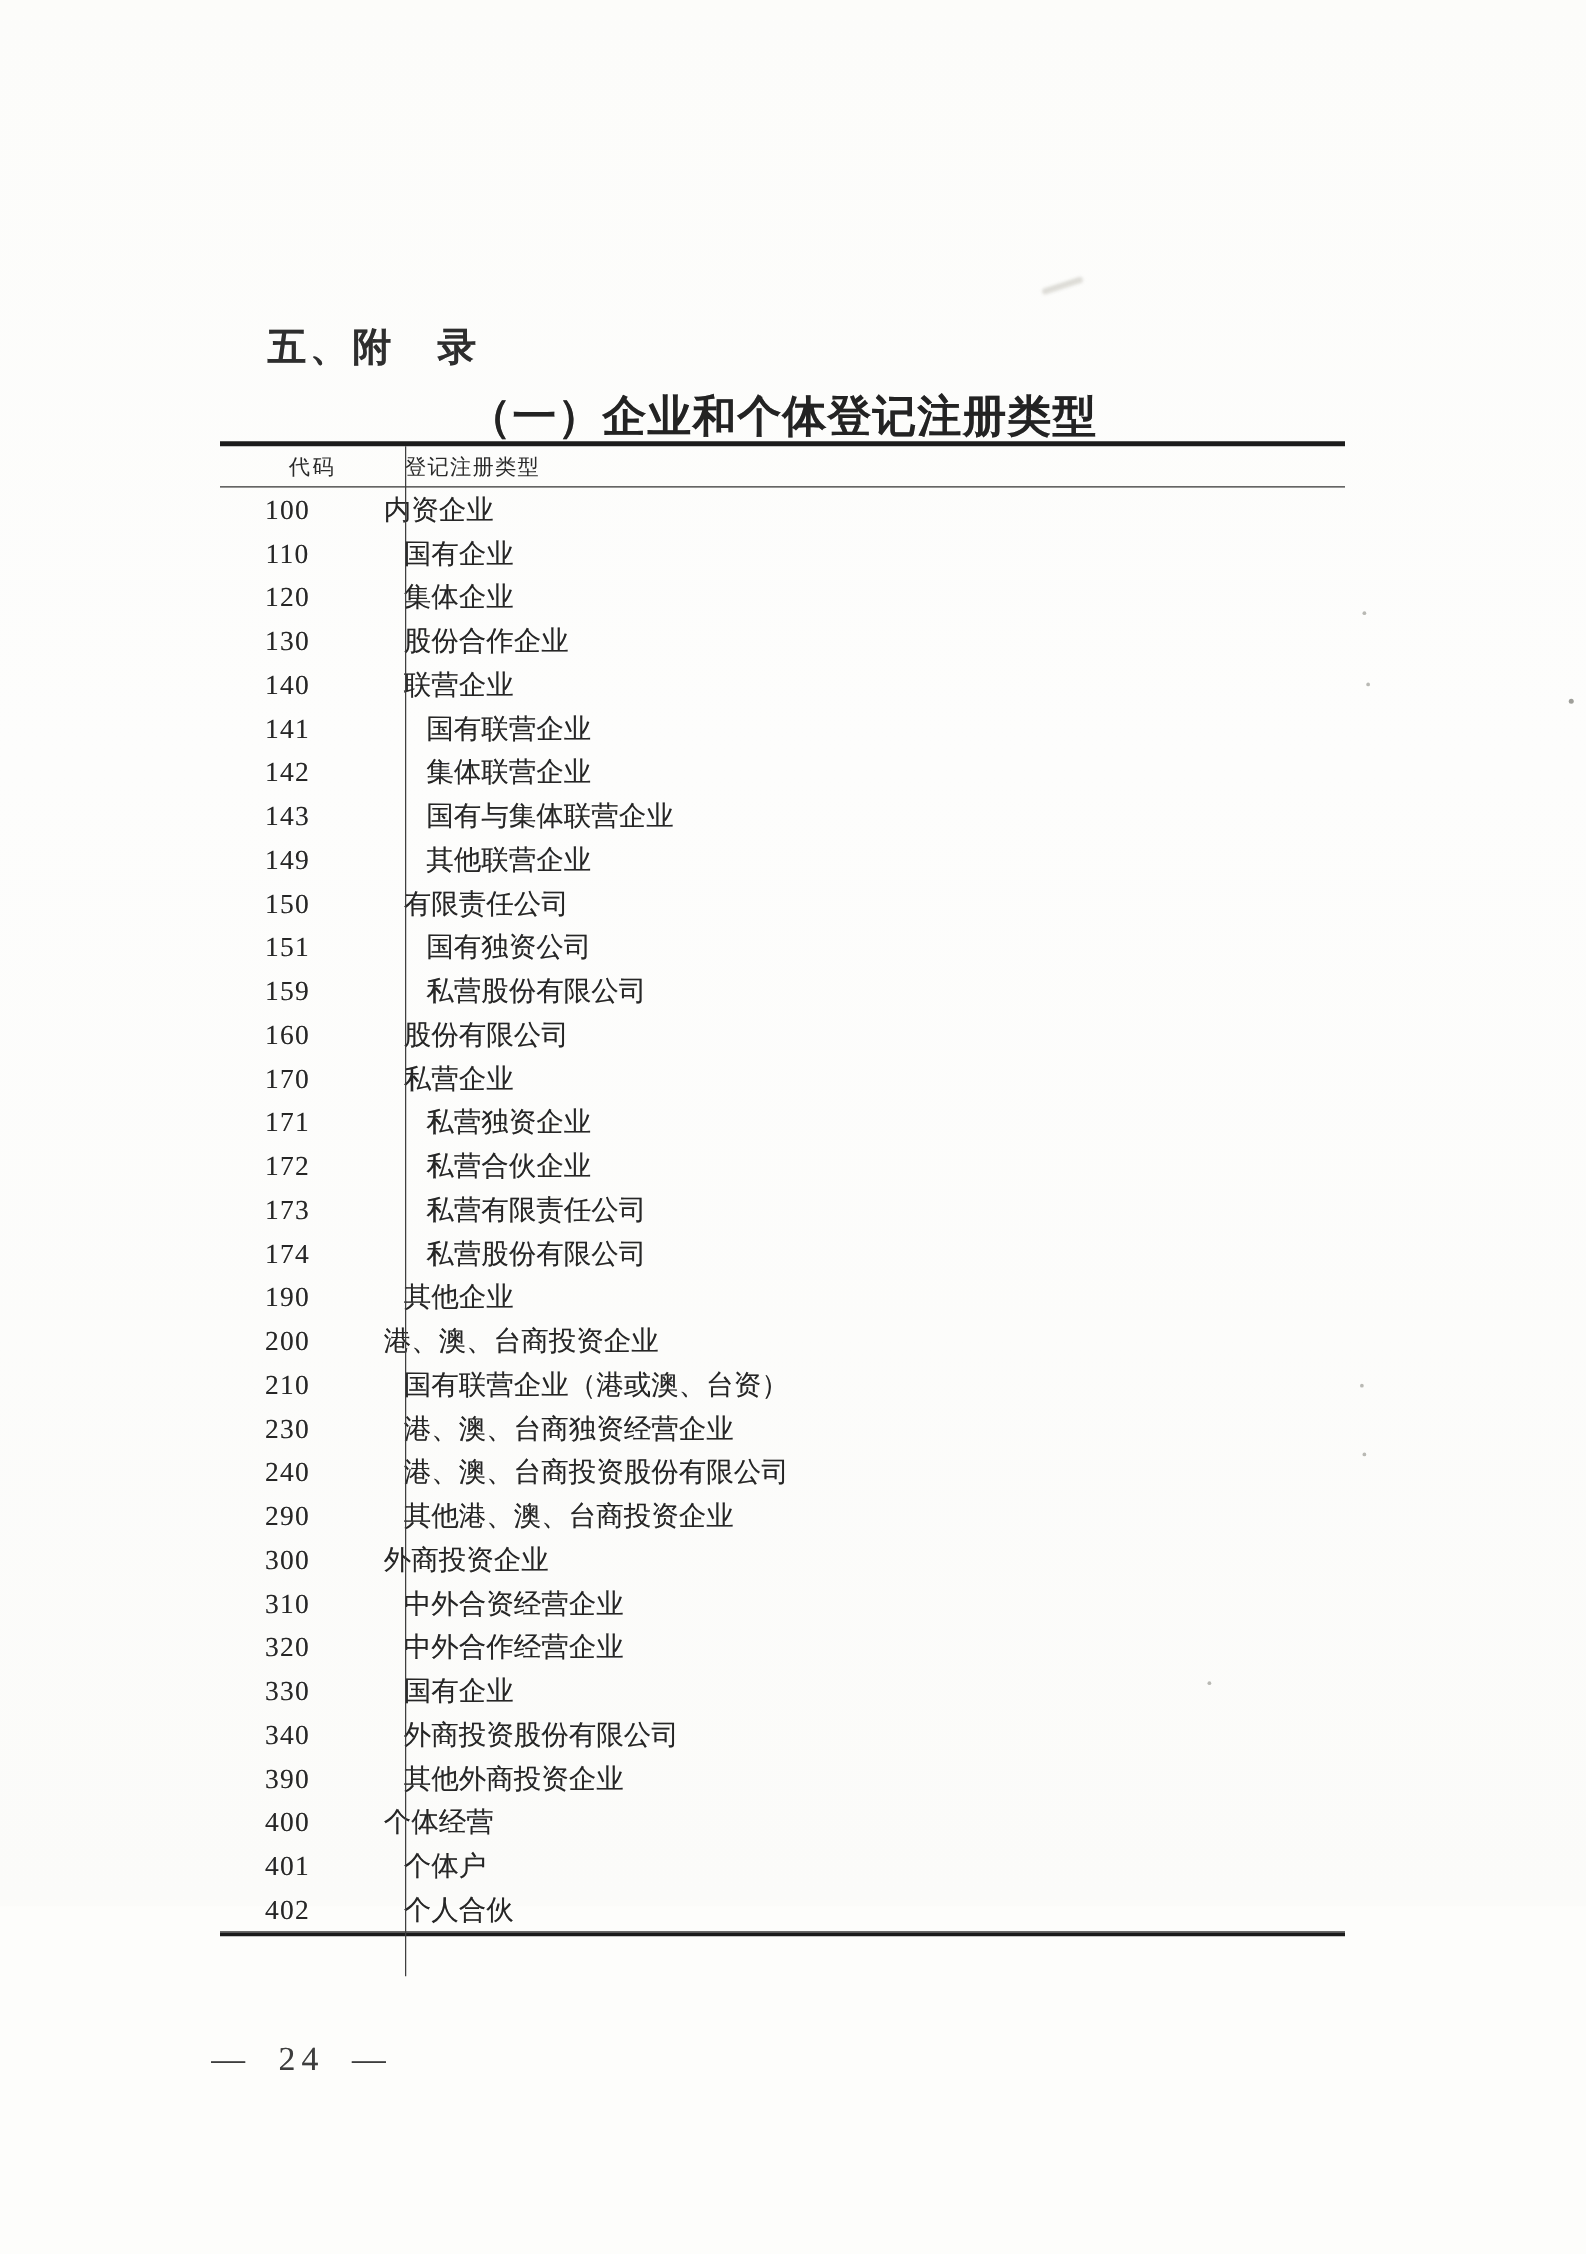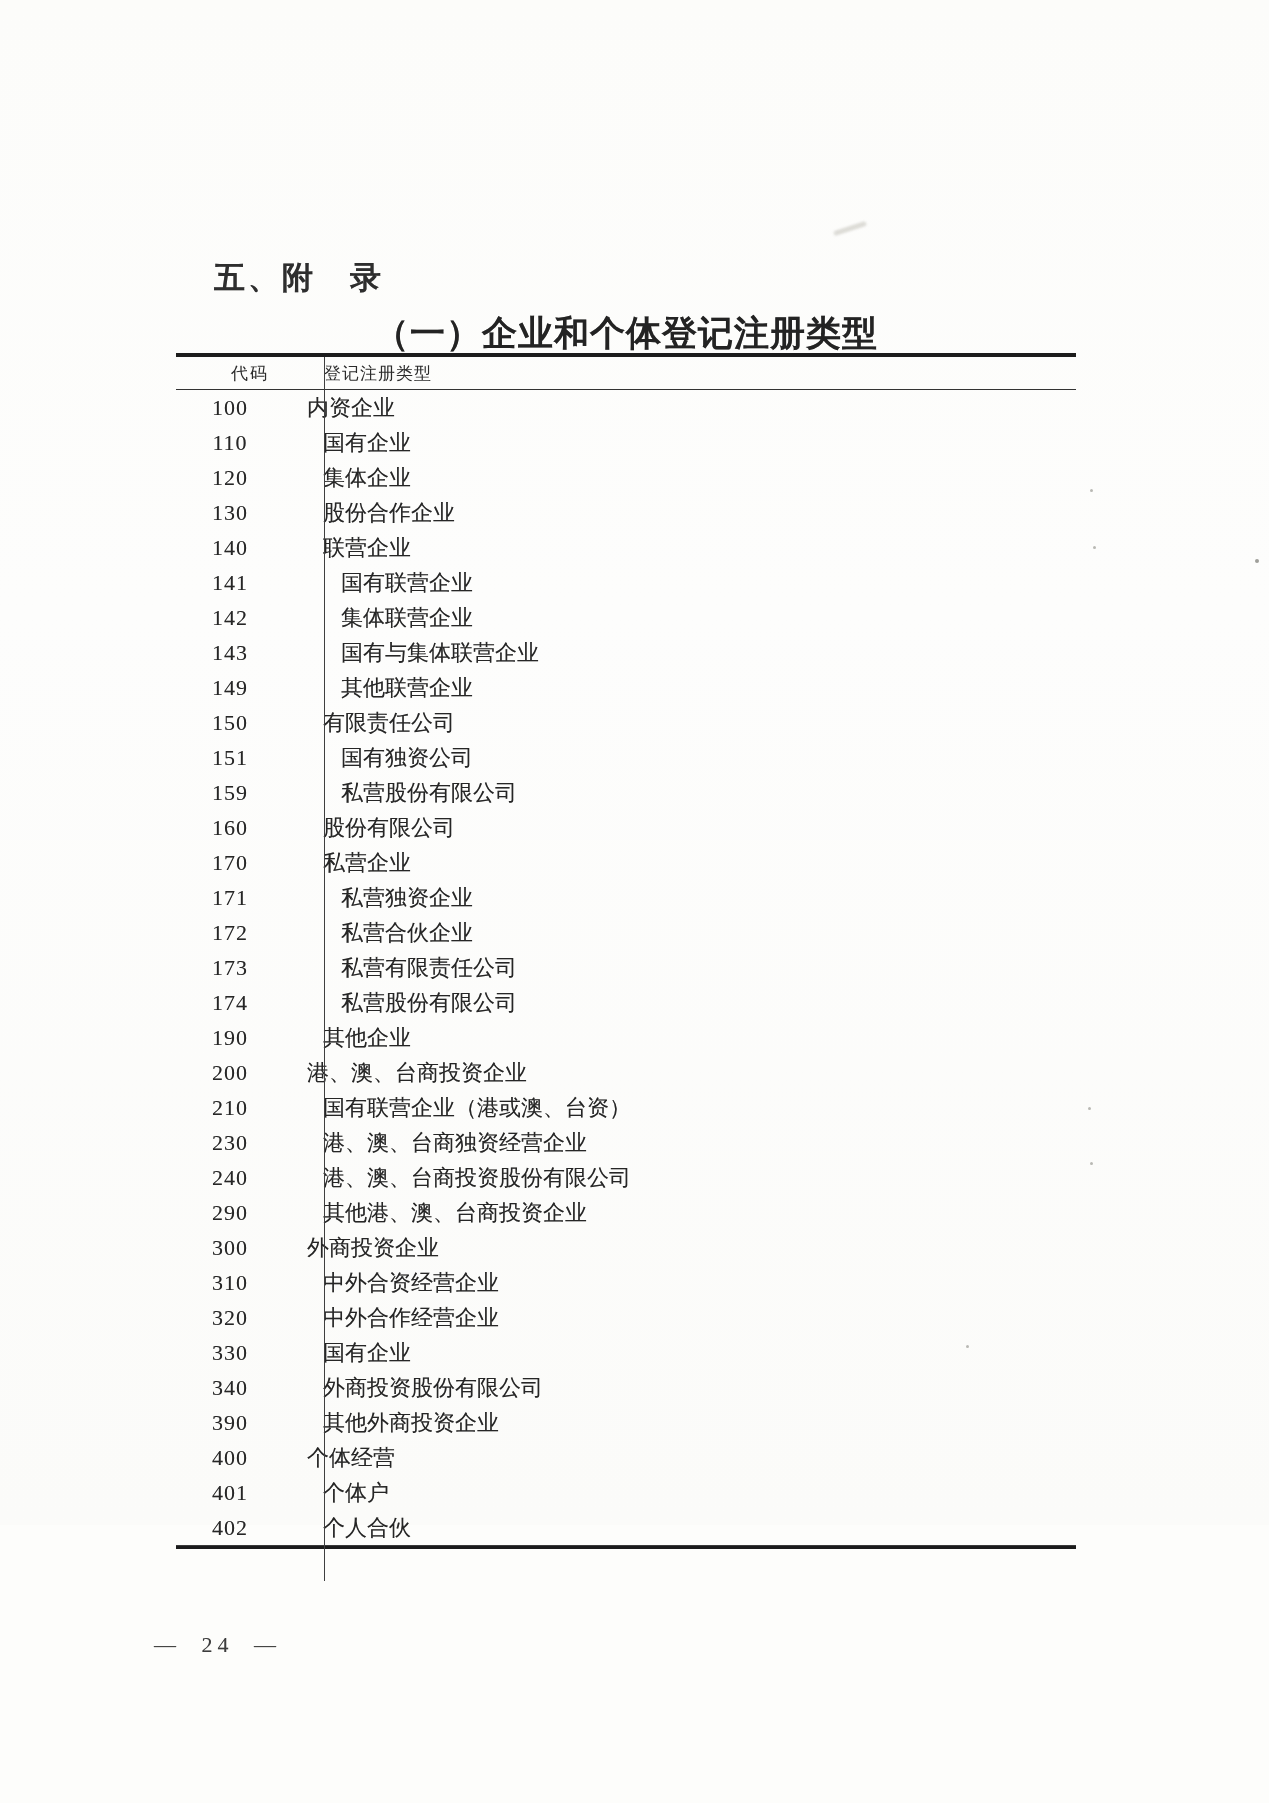--- a/index.html
+++ b/index.html
@@ -85,23 +85,23 @@
     height: 1224px;
     background: #3f3f3f;
   }
   .bottom-rule {
     height: 3px;
     border-top: 1.5px solid #3a3a3a;
     border-bottom: 3px solid #1b1b1b;
   }
   .page-number {
     position: absolute;
-    left: 154px;
+    left: 169px;
     top: 1632px;
-    font-size: 22px;
+    font-size: 27px;
     color: #3d3d3d;
     letter-spacing: 5px;
     word-spacing: 10px;
     text-shadow: 0 0 0.5px rgba(0,0,0,0.3);
     white-space: nowrap;
   }
   .speck {
     position: absolute;
     border-radius: 50%;
     background: #b9b9b4;

